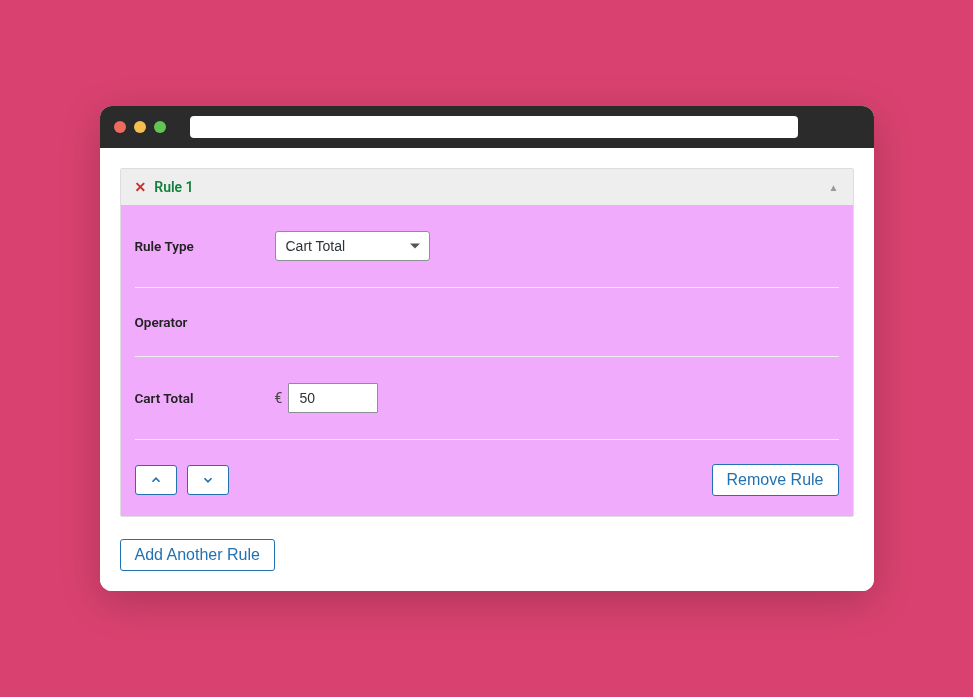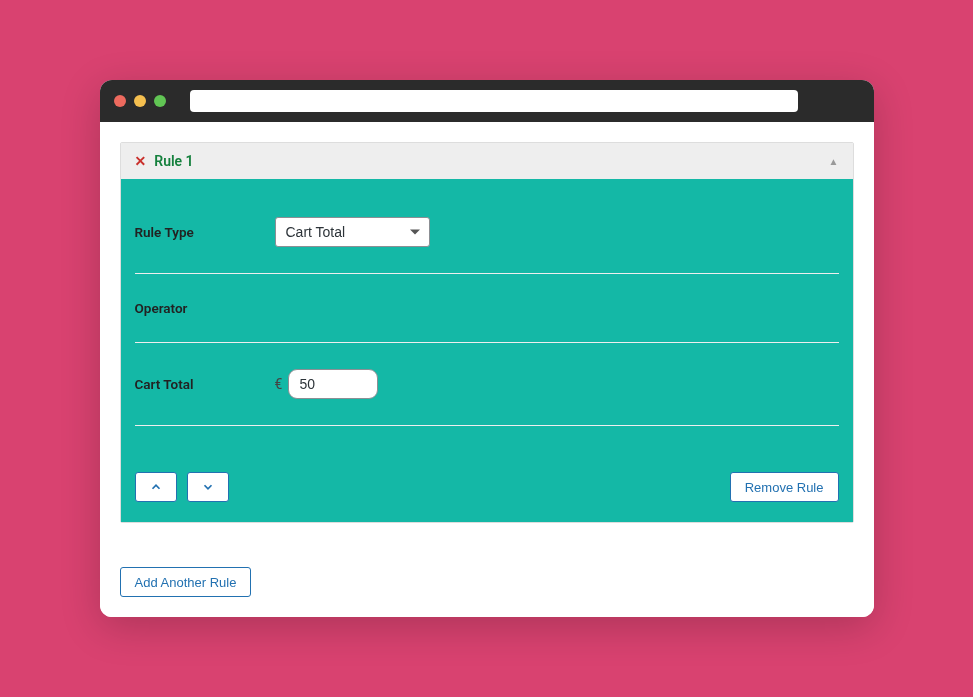--- a/index.html
+++ b/index.html
@@ -93,22 +93,22 @@
     }
     
     .collapse-arrow {
       position: absolute;
       right: 14px;
       color: #999;
       font-size: 10px;
     }
     
     .rule-body {
-      padding: 12px 14px 20px 14px;
-      background: #14b8a6;
+      padding: 0 14px 20px 14px;
+      background: #f0abfc;
     }
     
     .field-row {
       display: flex;
       align-items: center;
       padding: 26px 0;
       border-bottom: 1px solid #eee;
     }
     
     .field-label {
@@ -155,21 +155,21 @@
       border-top: 5px solid #555;
       pointer-events: none;
     }
     
     .select-rule-type { width: 155px; }
     .select-operator { width: 100px; }
     
     input[type="text"] {
       background: #fff;
       border: 1px solid #8c8f94;
-      border-radius: 9px;
+      border-radius: 1px;
       padding: 6px 10px;
       font-size: 14px;
       color: #2c3338;
       width: 90px;
       min-height: 30px;
     }
     
     .currency {
       font-size: 14px;
       color: #444;
@@ -186,27 +186,26 @@
       display: flex;
       gap: 10px;
     }
     
     .btn {
       background: #fff;
       border: 1px solid #2271b1;
       color: #2271b1;
       border-radius: 3px;
       padding: 6px 14px;
-      font-size: 13px;
+      font-size: 16px;
       cursor: pointer;
       min-height: 30px;
       display: inline-flex;
       align-items: center;
       justify-content: center;
-      margin-top: 22px;
     }
     
     .btn-arrow {
       width: 42px;
       padding: 6px;
     }
     
     .btn-arrow svg {
       width: 14px;
       height: 14px;

